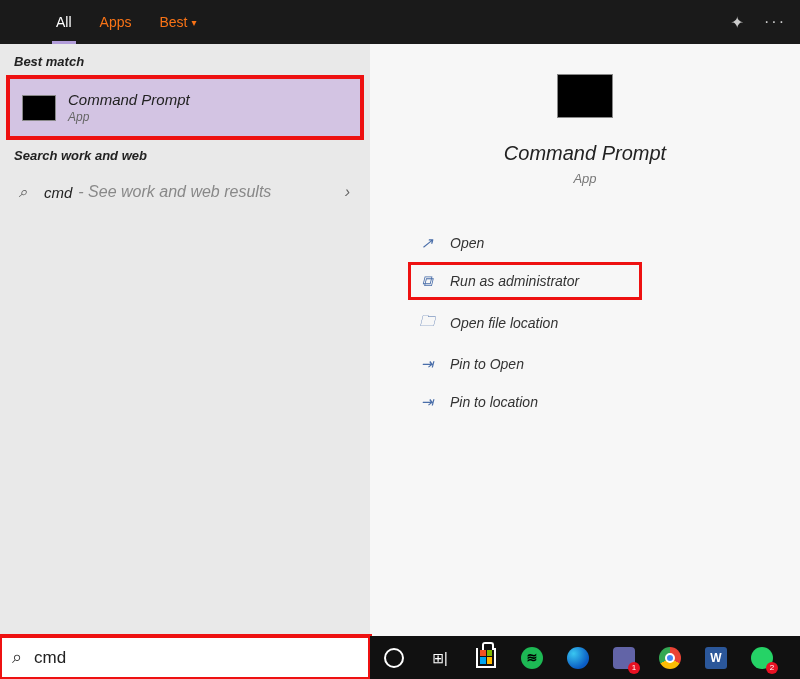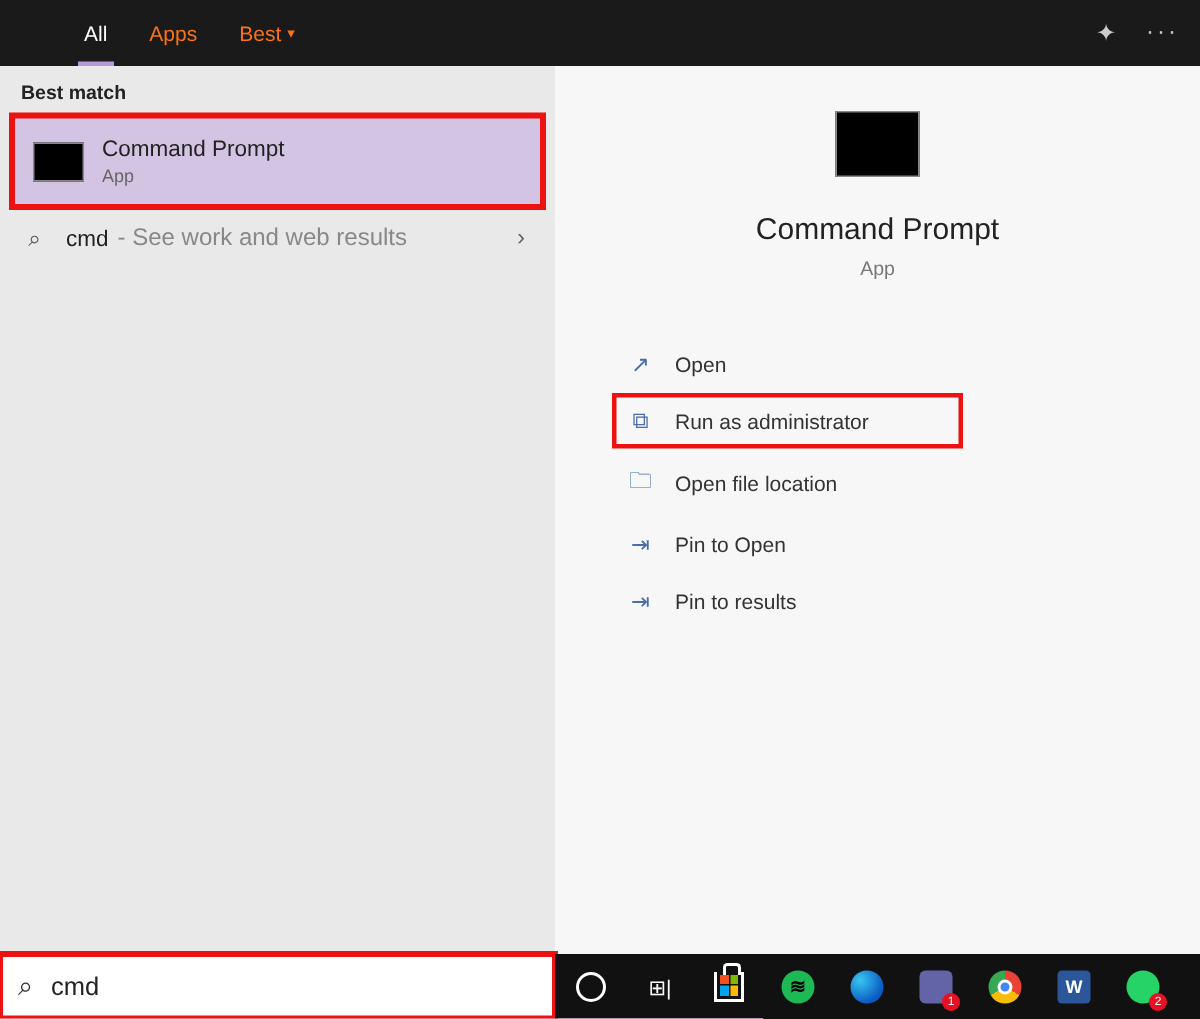--- a/index.html
+++ b/index.html
@@ -11,21 +11,21 @@
   .tabs { display: flex; align-items: center; height: 100%; padding-left: 14px; gap: 0; }
   .tab { padding: 0 14px; height: 100%; display: flex; align-items: center; font-size: 14px; color: #f97316; cursor: pointer; position: relative; }
   .tab.active { color: #fff; }
   .tab.active::after { content:""; position:absolute; left:10px; right:10px; bottom:0; height:3px; background:#b19cd9; }
   .tab .caret { margin-left: 4px; font-size: 10px; }
   .topbar-right { position: absolute; right: 14px; top: 0; height: 100%; display:flex; align-items:center; gap:20px; color:#ccc; }
   .topbar-right .icon { font-size: 16px; cursor:pointer; }
   .ellipsis { letter-spacing: 2px; font-size:16px; cursor:pointer; }
 
   
-  .main { flex: 1; display: flex; background: #a21caf; }
+  .main { flex: 1; display: flex; background: #a21caf; font-style: italic; }
   .leftpane { width: 370px; background: #e9e9e9; display:flex; flex-direction:column; }
   .rightpane { flex: 1; background: #f7f7f7; display:flex; flex-direction:column; align-items:center; padding-top: 30px; }
 
   .section-label { font-size: 13px; font-weight: 600; color: #222; padding: 10px 14px 8px; }
   
   .bestmatch-item { display:flex; align-items:center; padding: 14px 14px; background:#d3c4e3; margin: 0 8px; outline: 4px solid #e11; outline-offset:-2px; }
   .bm-iconwrap { width:34px; height:26px; background:#000; display:flex; align-items:flex-start; justify-content:flex-start; margin-right:12px; border:1px solid #888; }
   .bm-text .title { font-size:15px; color:#222; }
   .bm-text .sub { font-size:12px; color:#666; margin-top:2px; }
 
@@ -92,20 +92,21 @@
   <div class="main">
     <div class="leftpane">
       <div class="section-label">Best match</div>
       <div class="bestmatch-item">
         <div class="bm-iconwrap"></div>
         <div class="bm-text">
           <div class="title">Command Prompt</div>
           <div class="sub">App</div>
         </div>
       </div>
+      <div class="section-label">Search work and web</div>
       <div class="webrow">
         <span class="sicon">⌕</span>
         <span class="qtext">cmd</span>
         <span class="hint">- See work and web results</span>
         <span class="chev">›</span>
       </div>
     </div>
 
     <div class="rightpane">
       <div class="preview-icon"></div>
@@ -123,21 +124,21 @@
         <div class="action">
           <span class="aicon">🗀</span>
           <span>Open file location</span>
         </div>
         <div class="action">
           <span class="aicon">⇥</span>
           <span>Pin to Open</span>
         </div>
         <div class="action">
           <span class="aicon">⇥</span>
-          <span>Pin to results</span>
+          <span>Pin to location</span>
         </div>
       </div>
     </div>
   </div>
 
   <div class="bottom">
     <div class="searchwrap">
       <span class="sicon">⌕</span>
       <input type="text" value="cmd" style="">
     </div>

